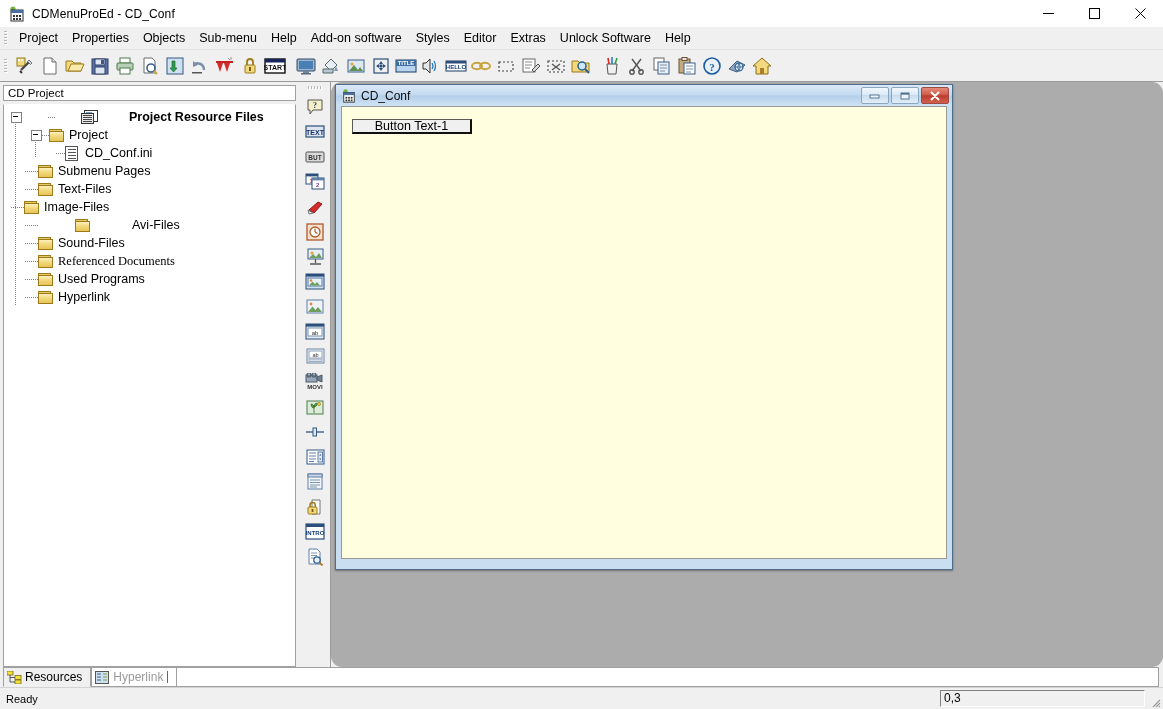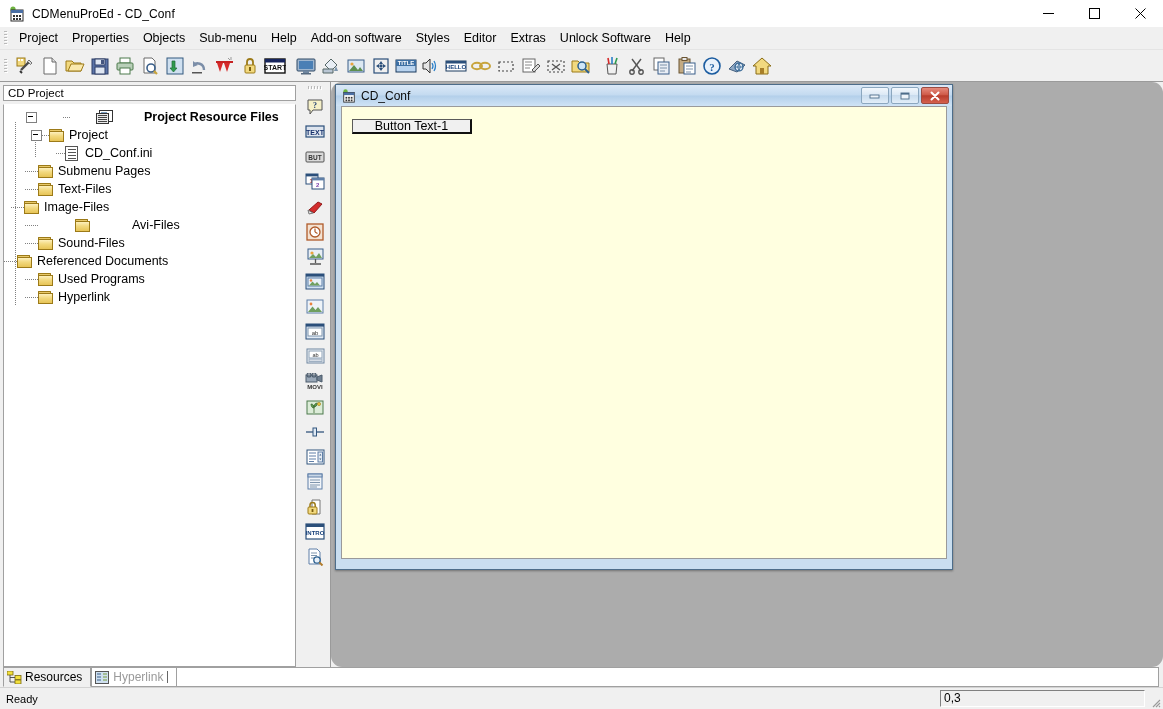--- a/index.html
+++ b/index.html
@@ -631,21 +631,21 @@
 
   <div class="body">
 
     <div class="leftpanel">
       <div class="cdproject-box">CD Project</div>
       <div class="tree">
 
         <div class="dots-v" style="left:11px; top:17px; height:184px;"></div>
         <div class="dots-v" style="left:31px; top:35px; height:18px;"></div>
 
-        <div class="tree-row" style="padding-left:22px;gap:26px;">
+        <div class="tree-row" style="padding-left:7px;gap:26px;">
           <span class="tw-box"></span>
           <span class="dots-h" style="width:7px;"></span>
           <span class="ico-proj">
             <span class="bk"></span>
               <span class="fr"></span>
           </span>
           <span class="node-label bold">Project Resource Files</span>
         </div>
 
         <div class="tree-row" style="padding-left:27px;">
@@ -697,21 +697,21 @@
           <span class="node-label">Avi-Files</span>
         </div>
         <div class="tree-row" style="padding-left:21px;">
           <span class="dots-h" style="width:13px;"></span>
           <span class="ico-folder">
               <span class="tab"></span>
               <span class="bodyf"></span>
             </span>
           <span class="node-label">Sound-Files</span>
         </div>
-        <div class="tree-row" style="">
+        <div class="tree-row" style="padding-left:21px;font-family:Liberation Serif, serif;">
           <span class="dots-h" style="width:13px;"></span>
           <span class="ico-folder">
               <span class="tab"></span>
               <span class="bodyf"></span>
             </span>
           <span class="node-label">Referenced Documents</span>
         </div>
         <div class="tree-row" style="padding-left:21px;">
           <span class="dots-h" style="width:13px;"></span>
           <span class="ico-folder">

